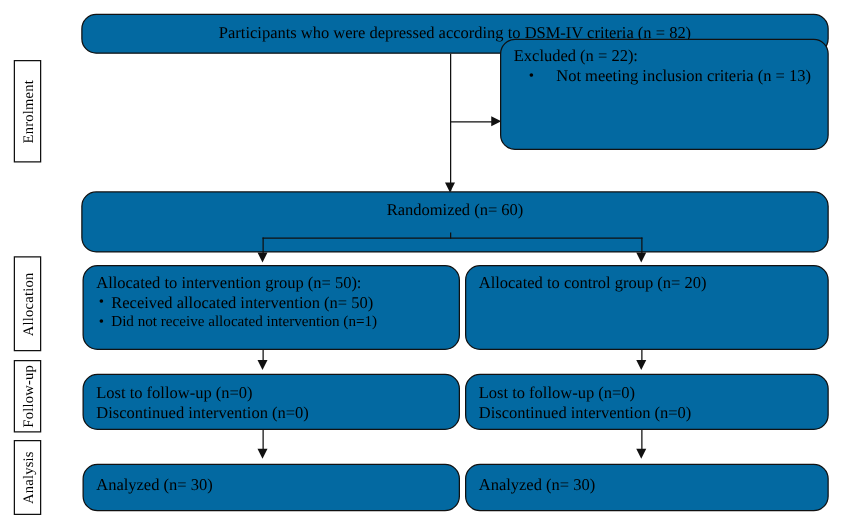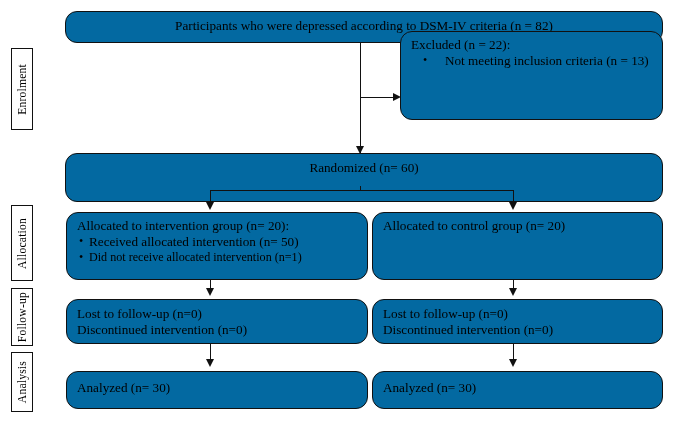--- a/index.html
+++ b/index.html
@@ -143,21 +143,21 @@
   </div>
 
   <div class="vline" style="left:360px; top:186px; height:5px;"></div>
   <div class="hline" style="left:210px; top:190px; width:304px;"></div>
   <div class="vline" style="left:210px; top:190px; height:16px;"></div>
   <div class="arrowhead" style="left:206px; top:202px;"></div>
   <div class="vline" style="left:513px; top:190px; height:16px;"></div>
   <div class="arrowhead" style="left:509px; top:202px;"></div>
 
   <div class="box" style="left:66px; top:212px; width:302px; height:68px;">
-    <span class="title-line">Allocated to intervention group (n= 20):</span>
+    <span class="title-line">Allocated to intervention group (n= 50):</span>
     <ul class="blist">
       <li>Received allocated intervention (n= 50)</li>
       <li class="small">Did not receive allocated intervention (n=1)</li>
     </ul>
   </div>
 
   <div class="box" style="left:372px; top:212px; width:291px; height:68px;">
     <span class="title-line">Allocated to control group (n= 20)</span>
   </div>
 

